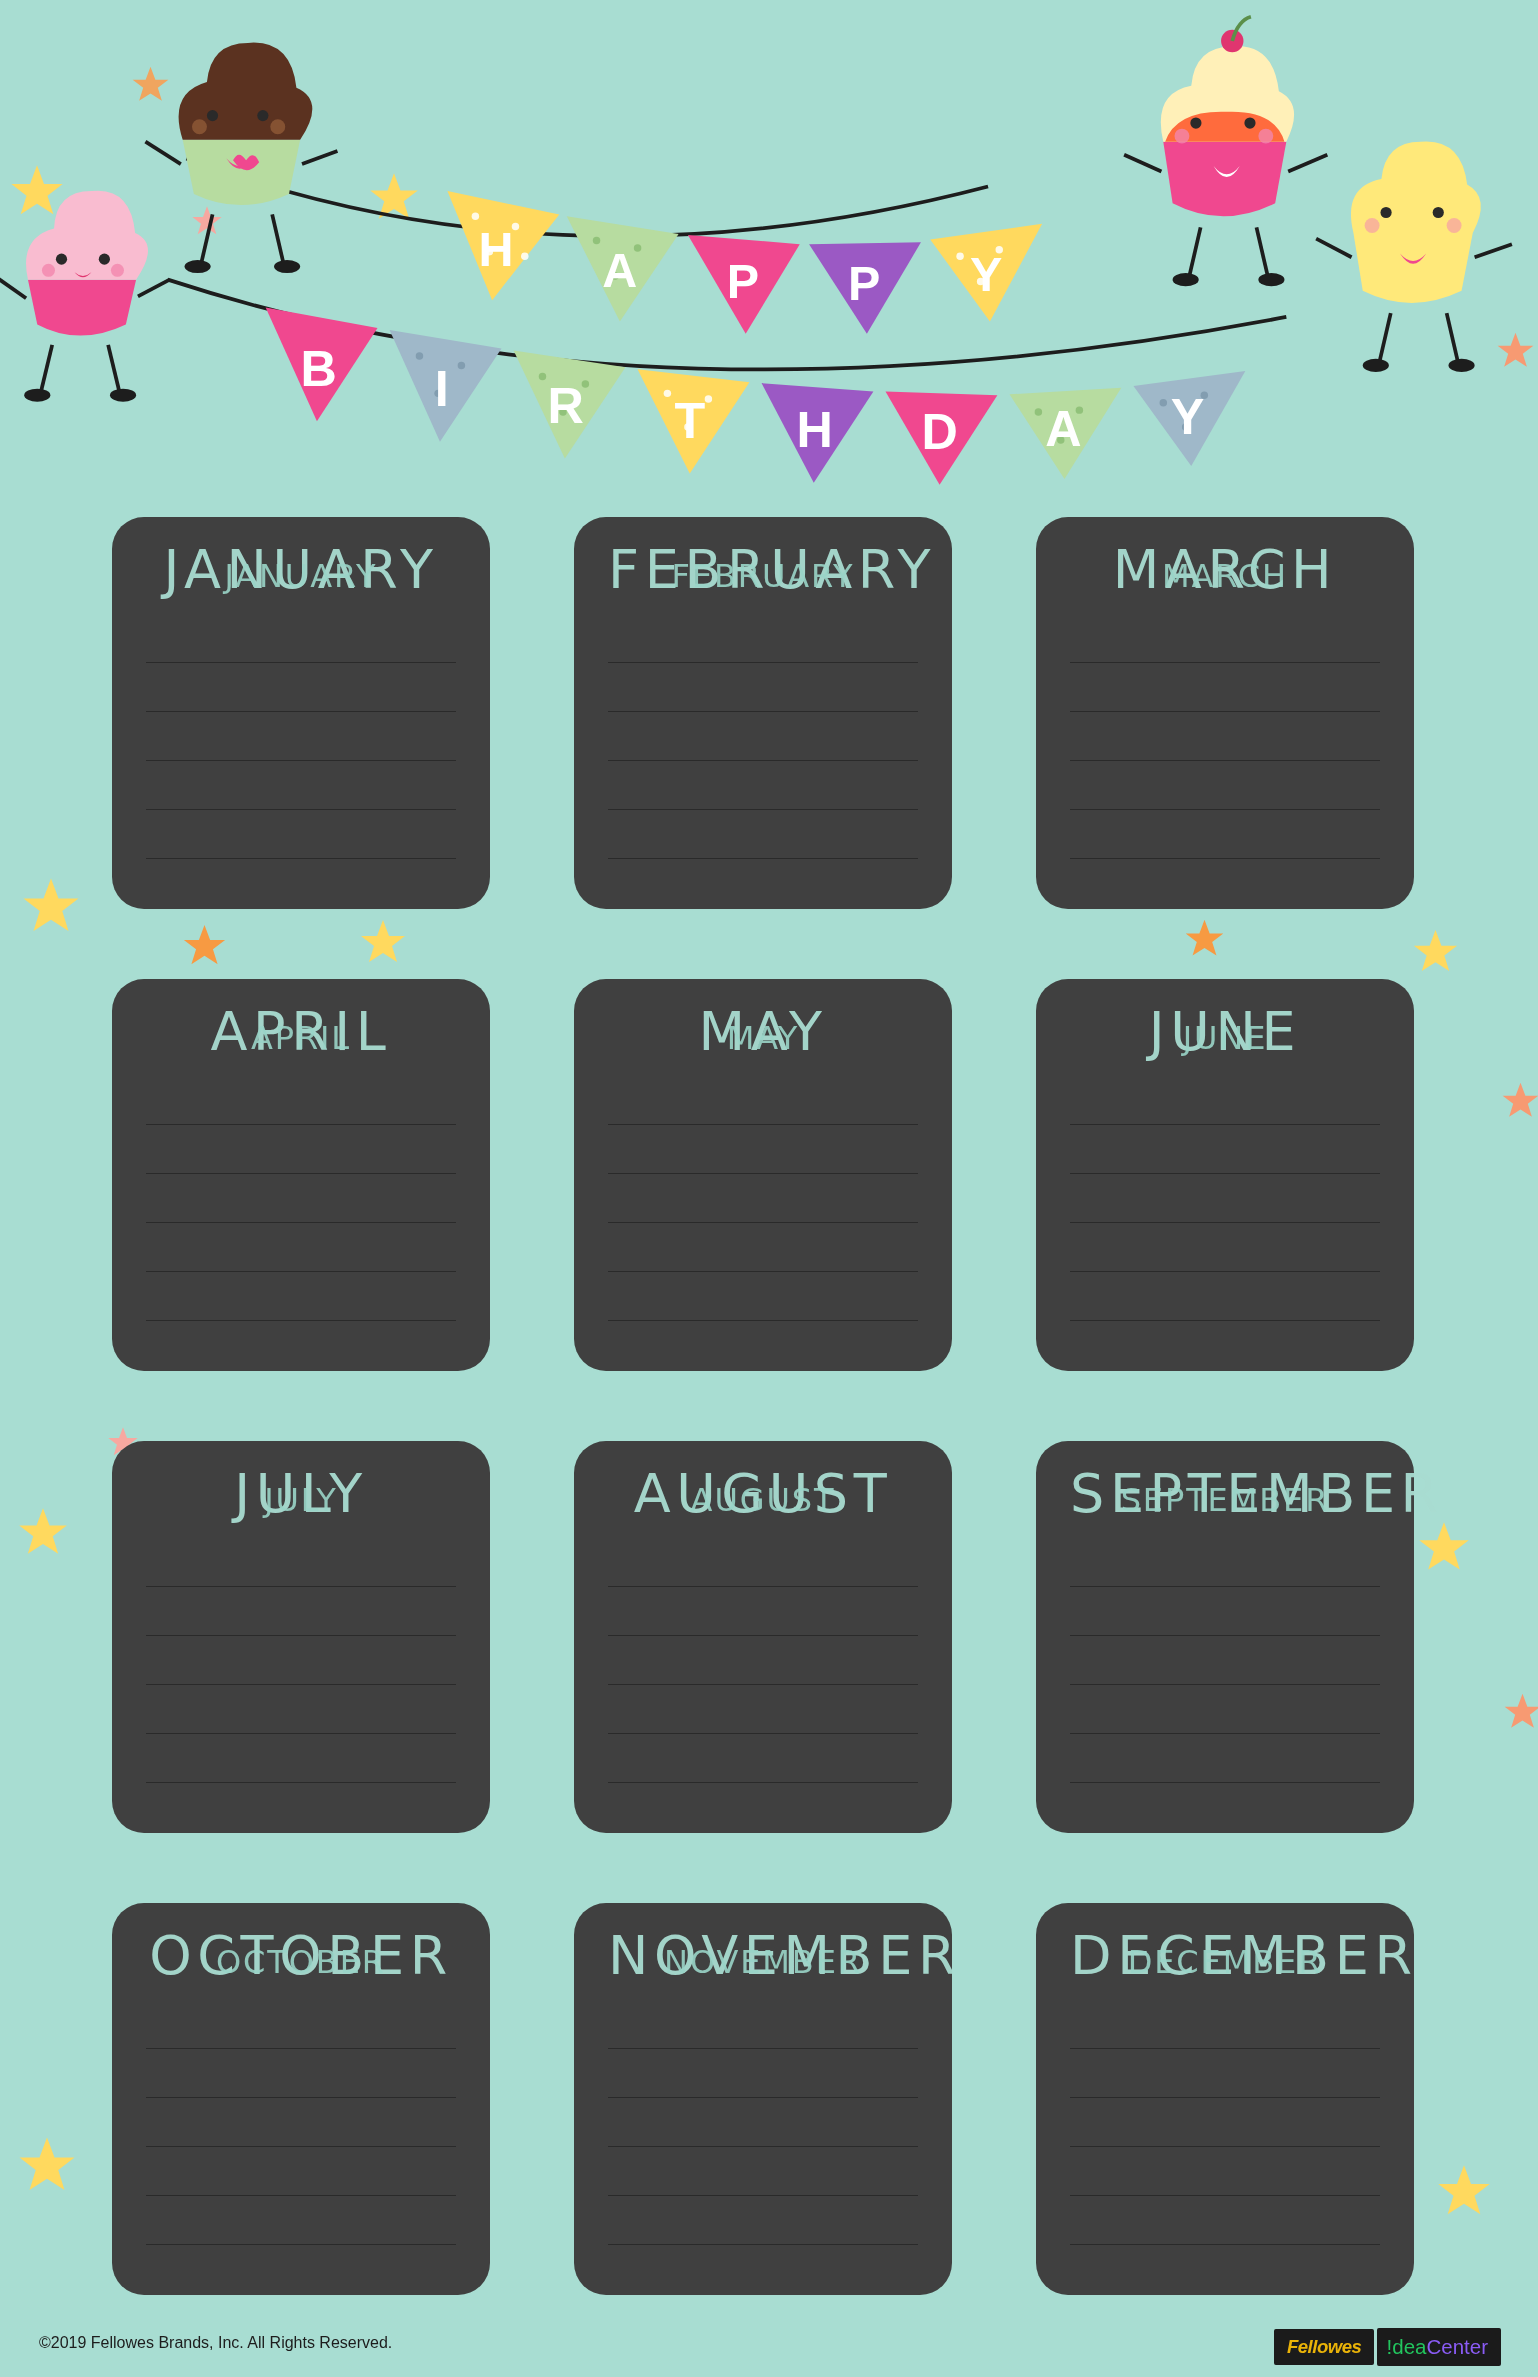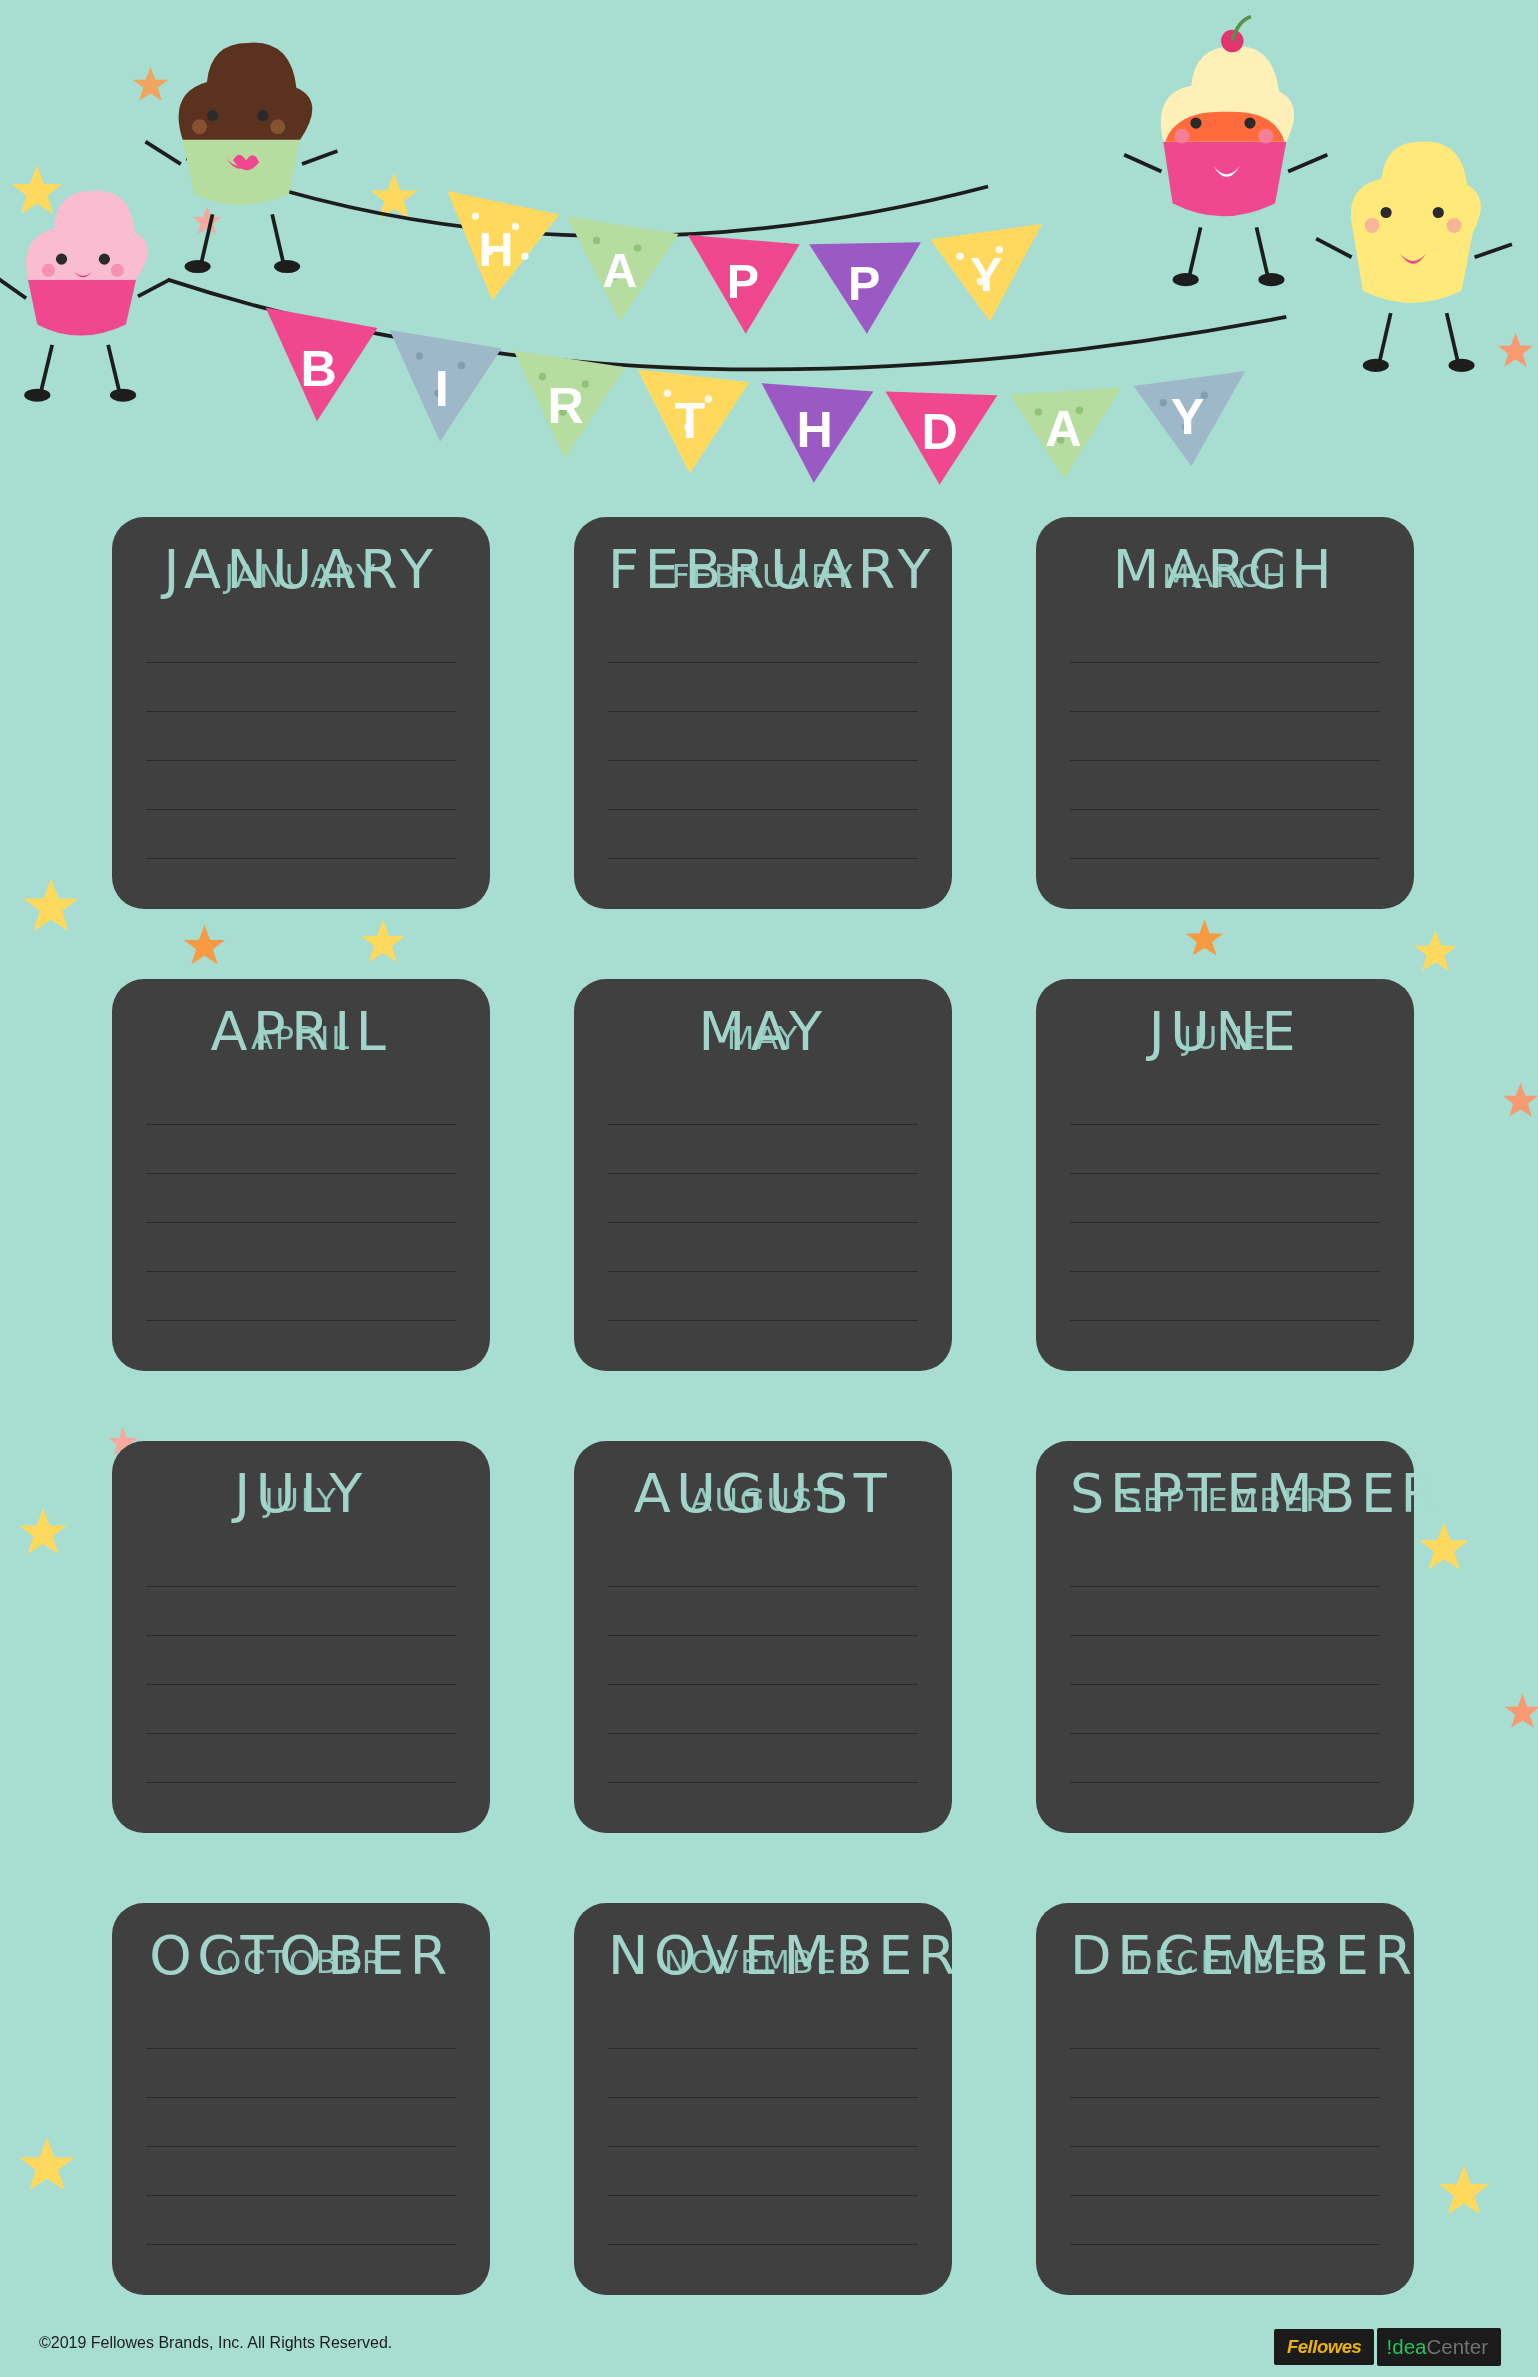--- a/index.html
+++ b/index.html
@@ -118,21 +118,21 @@
   .logo-idea{
     background:#1b1b1b;
     color:#ffffff;
     font-size:20.5px;
     padding:6.5px 13px 7.5px 9.3px;
     font-family:"Liberation Sans", sans-serif;
     border-radius:1.9px;
     margin-left:2.8px;
   }
   .logo-idea .ex{color:#22c55e;font-weight:normal;}
-  .logo-idea .center{color:#737373;text-align:center;}
+  .logo-idea .center{color:#8b5cf6;text-align:center;}
 </style>
 </head>
 <body>
 
 <div>
   <span class="star" style="left:9.3px;top:163px;">
     <svg width="56" height="56" viewBox="0 0 24 24">
         <polygon points="12,1 15,9 23,9 16.5,14 19,22 12,17.5 5,22 7.5,14 1,9 9,9" fill="#ffd95e"></polygon>
       </svg>
   </span>

